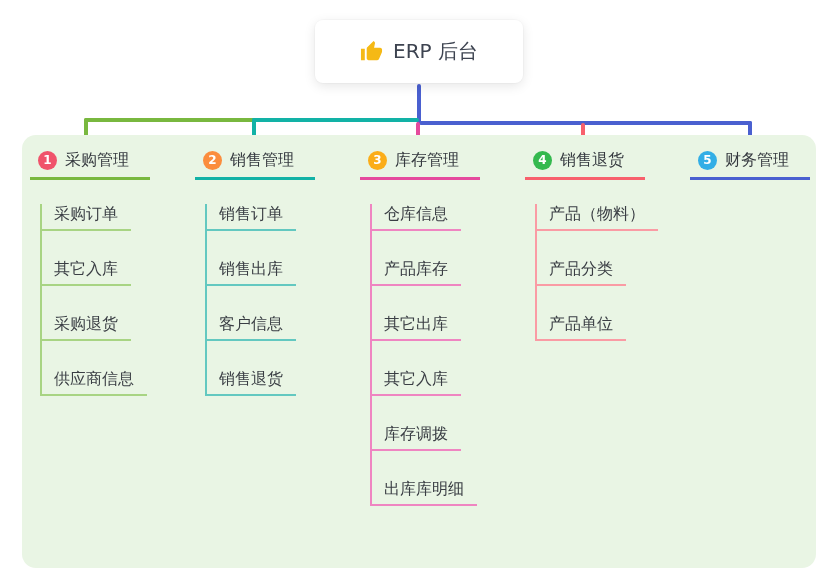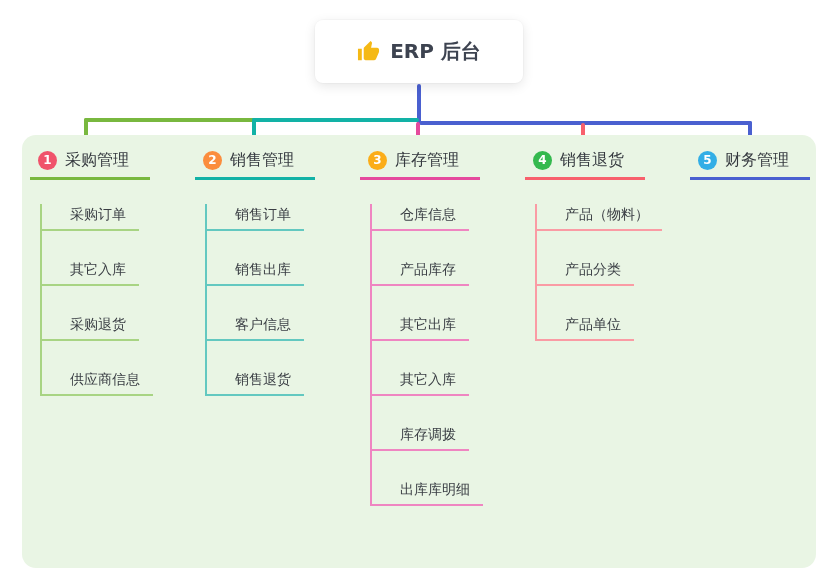--- a/index.html
+++ b/index.html
@@ -14,21 +14,21 @@
 
   
   .root-node {
     position: absolute;
     left: 315px; top: 20px;
     width: 208px; height: 63px;
     background: #ffffff;
     border-radius: 8px;
     box-shadow: 0 3px 12px rgba(0,0,0,0.10), 0 0 0 1px rgba(0,0,0,0.02);
     display: flex; align-items: center; justify-content: center; gap: 10px;
-    font-size: 20px; font-weight: 700; color: #3d4350;
+    font-size: 20px; font-weight: 400; color: #3d4350;
     cursor: pointer;
   }
   .root-node svg { width: 23px; height: 23px; }
 
   
   .conn { position: absolute; border-radius: 2px; }
 
   
   .panel {
     position: absolute;
@@ -63,23 +63,23 @@
     flex: 0 0 auto;
   }
   .branch-items {
     margin-left: 10px;
     border-left: 2px solid var(--lite);
     width: fit-content;
   }
   .item {
     width: fit-content;
     margin-top: 28px;
-    padding: 0 13px 5px 28px;
+    padding: 0 13px 5px 12px;
     border-bottom: 2px solid var(--lite);
-    font-size: 14px; line-height: 20px;
+    font-size: 16px; line-height: 20px;
     color: #3a3e44;
     white-space: nowrap;
     cursor: pointer;
   }
   .item:first-child { margin-top: 24px; }
 </style>
 </head>
 <body>
 
 <div class="canvas">

